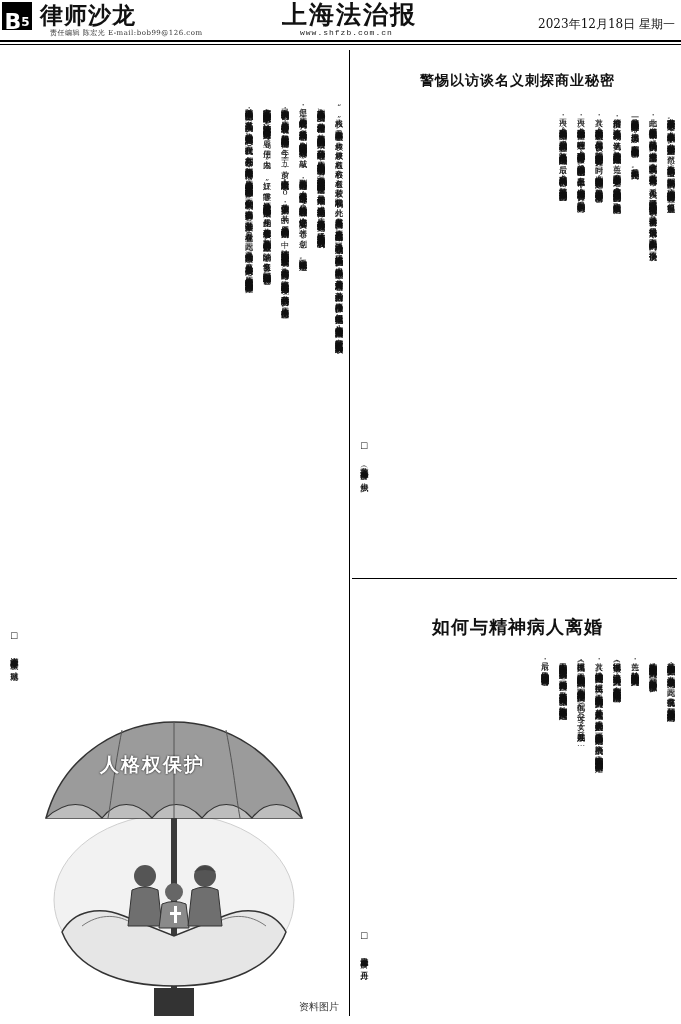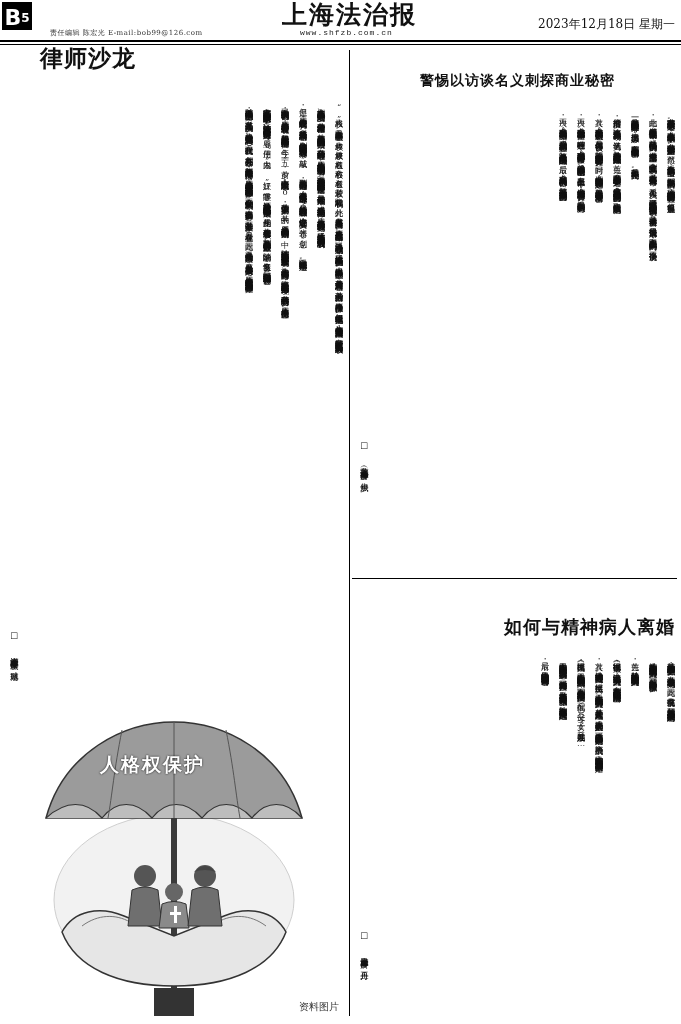--- a/index.html
+++ b/index.html
@@ -14,28 +14,27 @@
   .page{position:relative;width:681px;height:1024px;}
 
   
   .masthead{
     position:absolute;left:0;top:0;width:681px;height:42px;
   }
   .b-badge{
     position:absolute;left:2px;top:2px;width:30px;height:28px;
     background:#000;color:#fff;
     font-family:"DejaVu Sans","Liberation Sans",sans-serif;
-    font-weight:bold;font-size:22px;line-height:32px;text-align:center;
+    font-weight:bold;font-size:22px;line-height:40px;text-align:center;
   }
   .b-badge .num{font-size:12px;vertical-align:bottom;}
   .mast-title{
     position:absolute;left:40px;top:0px;
     font-size:23px;font-weight:bold;letter-spacing:1px;
     font-family:"DejaVu Serif","Liberation Serif",serif;
-    margin-top:43px;
   }
   .mast-sub{
     position:absolute;left:50px;top:28px;
     font-size:7px;color:#333;letter-spacing:.5px;
   }
   .paper-name{
     position:absolute;left:282px;top:-2px;
     font-size:25px;font-weight:bold;letter-spacing:2px;
     font-family:"DejaVu Serif","Liberation Serif",serif;
   }
@@ -100,21 +99,21 @@
     text-align:center;
   }
   .art2-body{
     position:absolute;left:356px;top:96px;width:320px;height:470px;
   }
 
   
   .art3-title{
     position:absolute;left:360px;top:600px;width:315px;
     font-size:18px;font-weight:bold;letter-spacing:1px;
-    text-align:right;
+    text-align:center;
   }
   .art3-body{
     position:absolute;left:356px;top:640px;width:320px;height:378px;
   }
 
   .cols{
     display:flex;flex-direction:row-reverse;
     justify-content:flex-start;
     height:100%;
     gap:6px;

